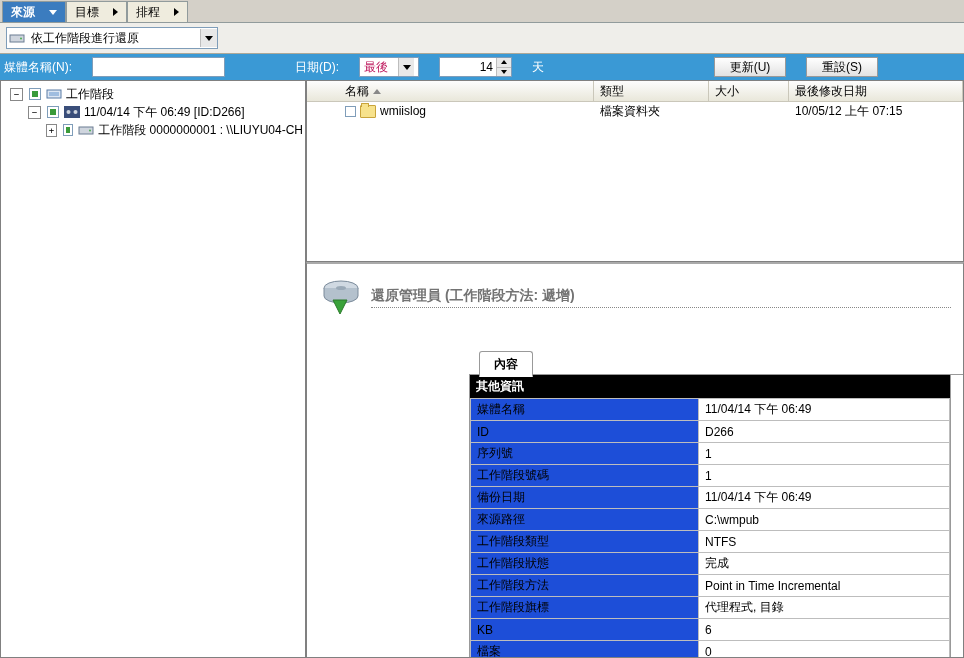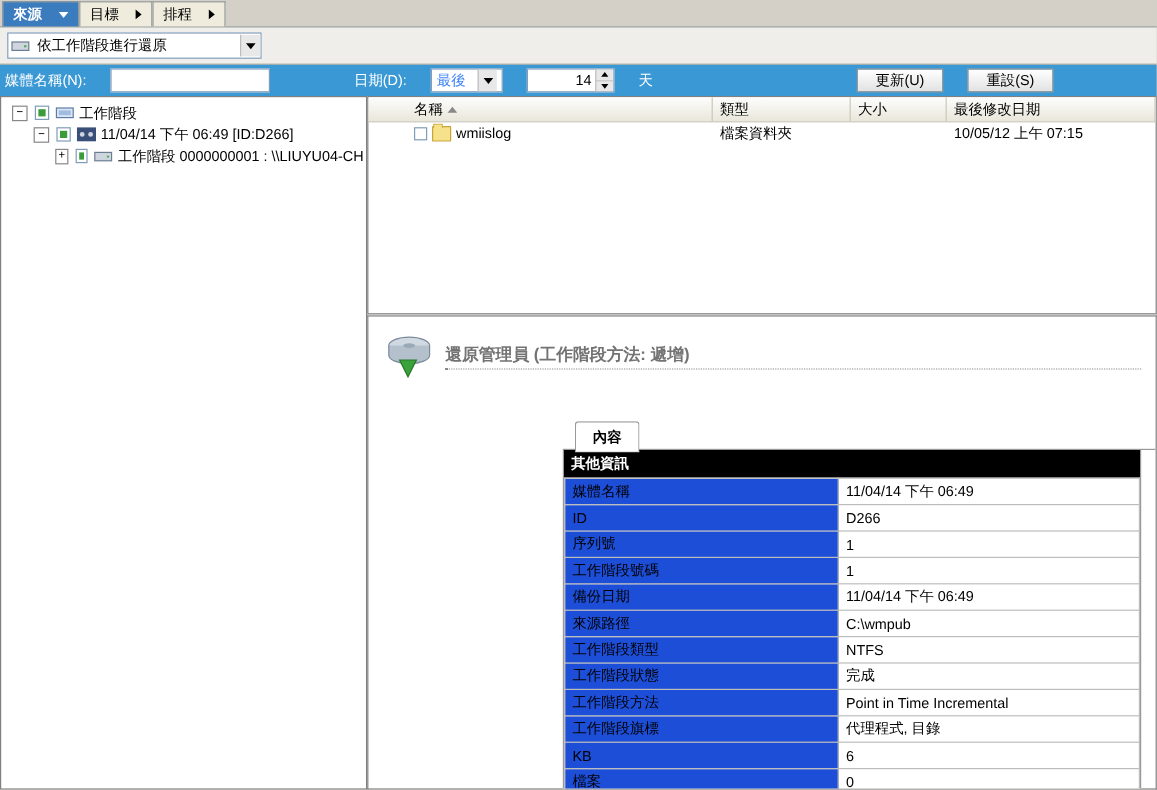--- a/index.html
+++ b/index.html
@@ -121,21 +121,21 @@
   }
   .select {
     display: inline-flex;
     border: 1px solid #7f9db9;
     background: #fff;
     height: 18px;
   }
   .select .v {
     padding: 0 4px;
     line-height: 18px;
-    color: #3b82f6;
+    color: #be185d;
     min-width: 30px;
   }
   .select .drop {
     width: 15px;
     height: 18px;
     background: #e8e8e8;
     border-left: 1px solid #bdbdbd;
     display: flex;
     align-items: center;
     justify-content: center;

